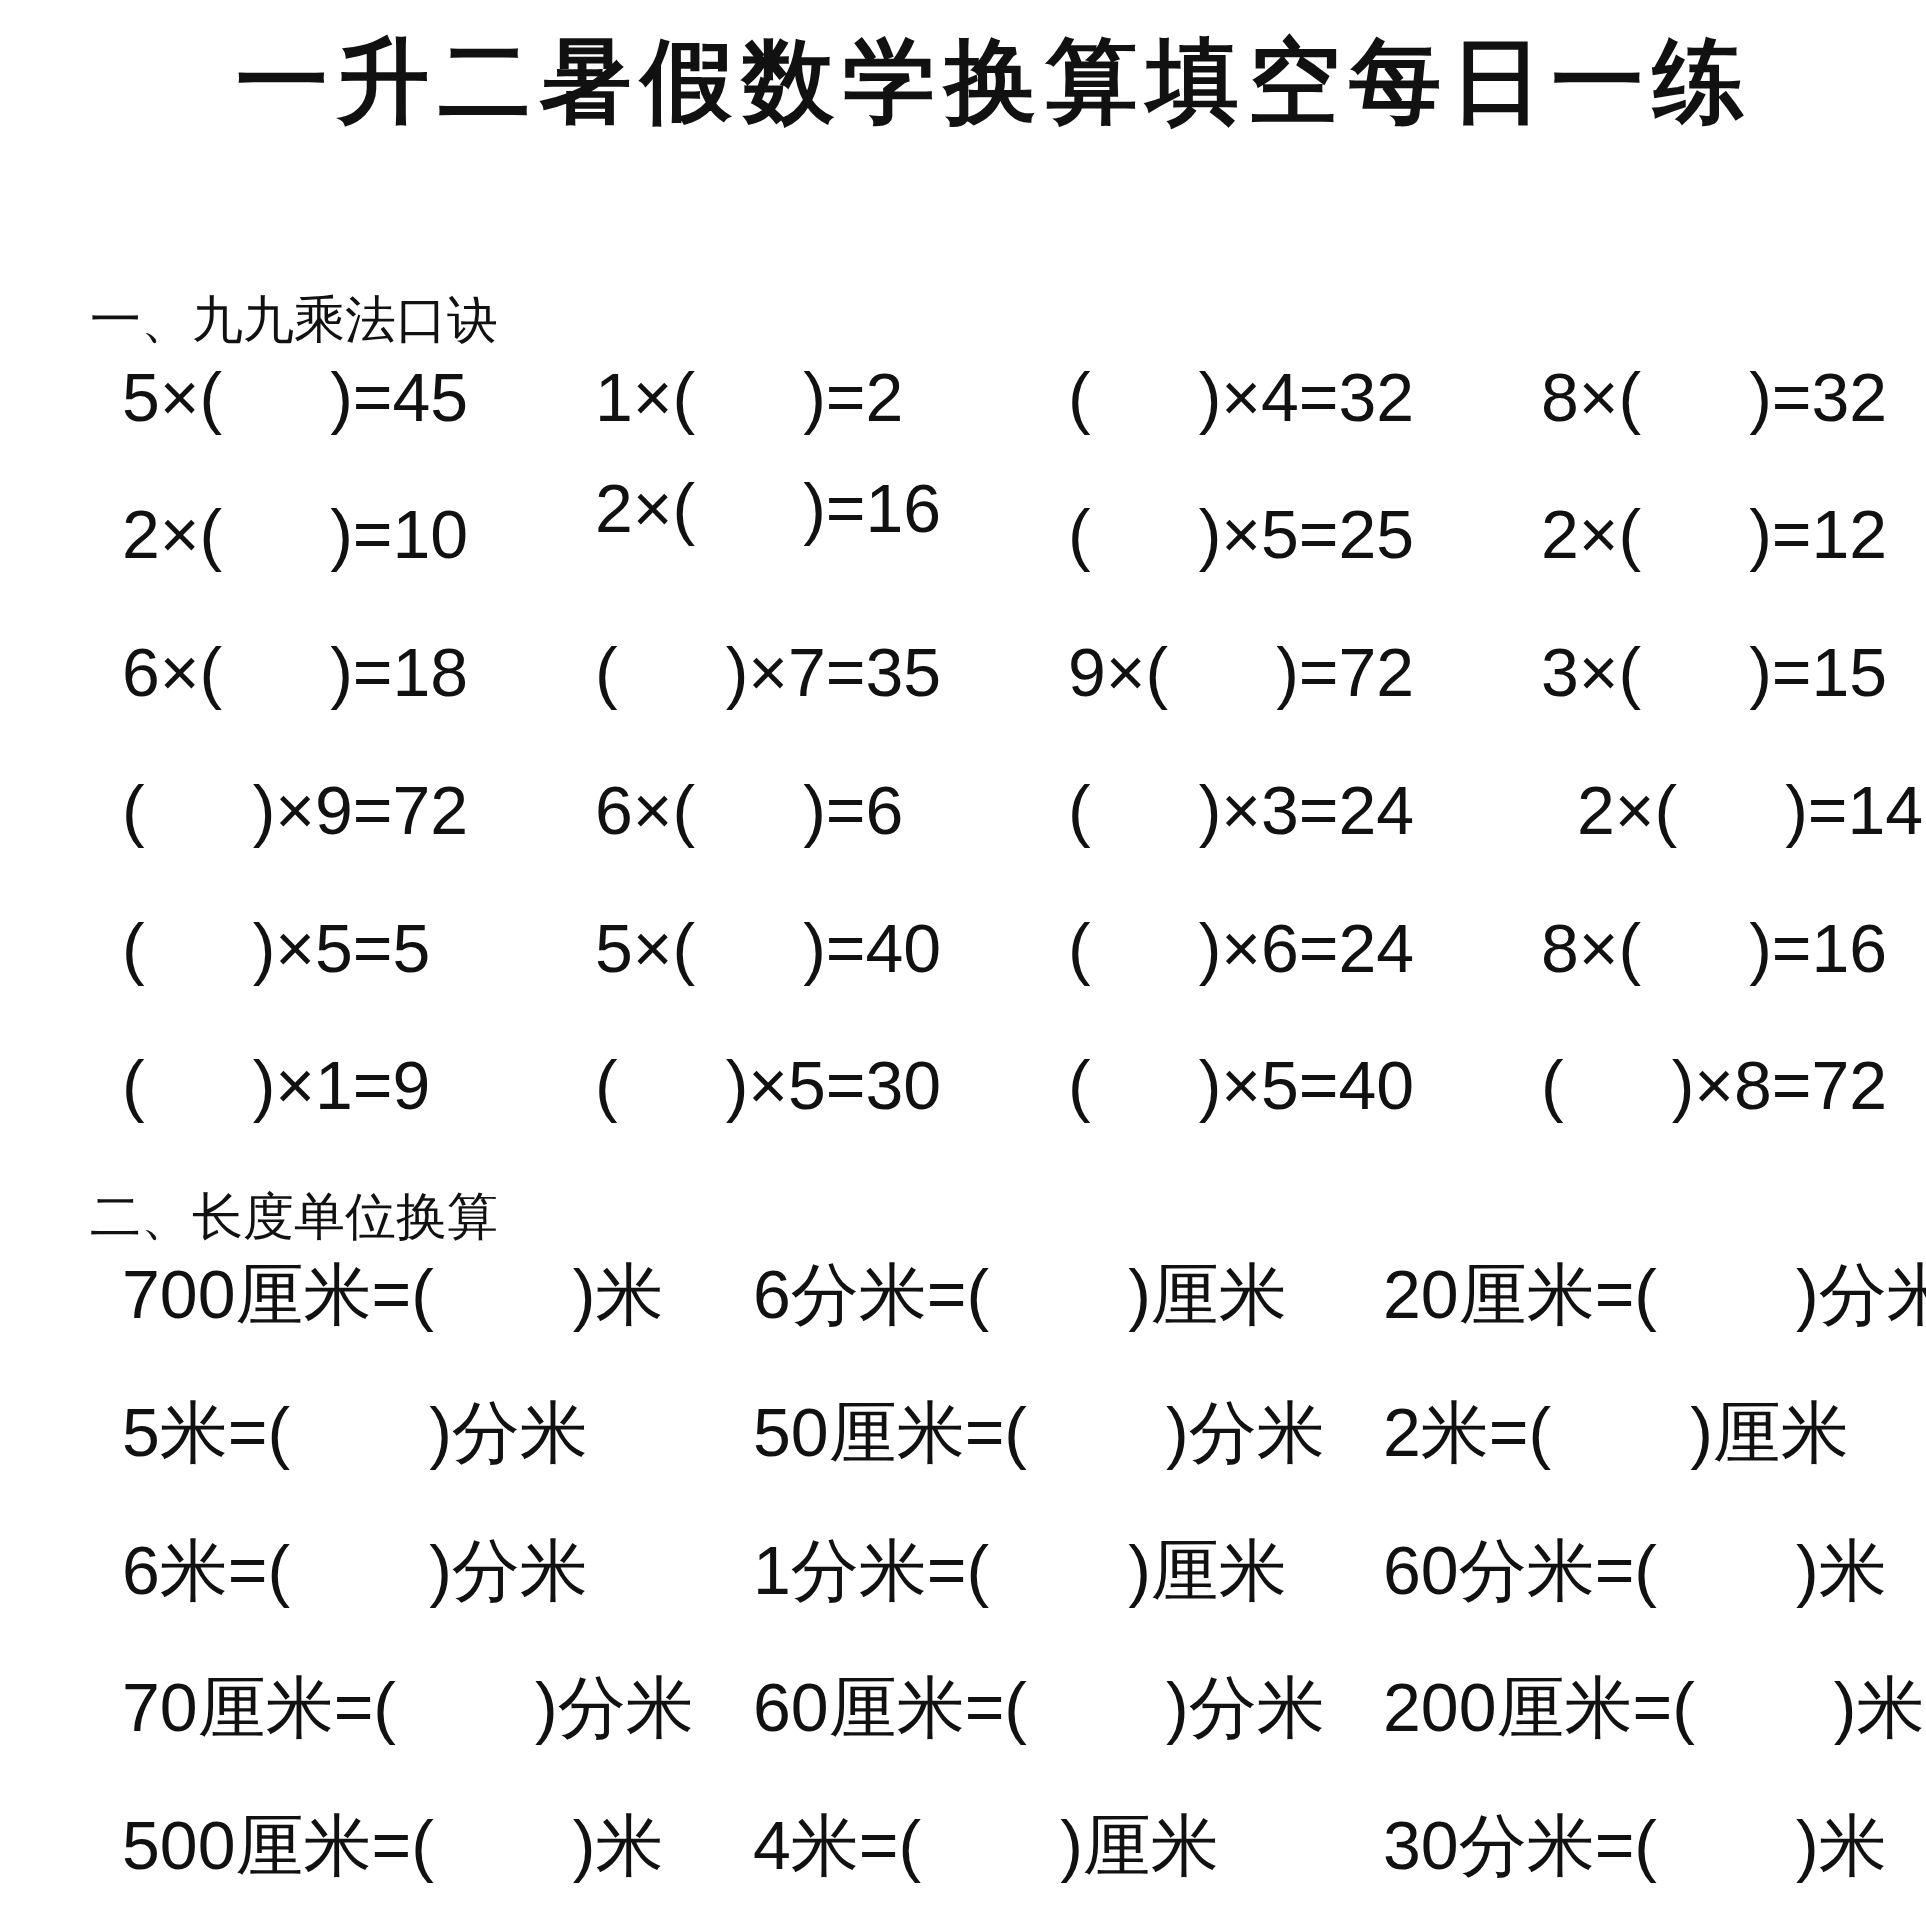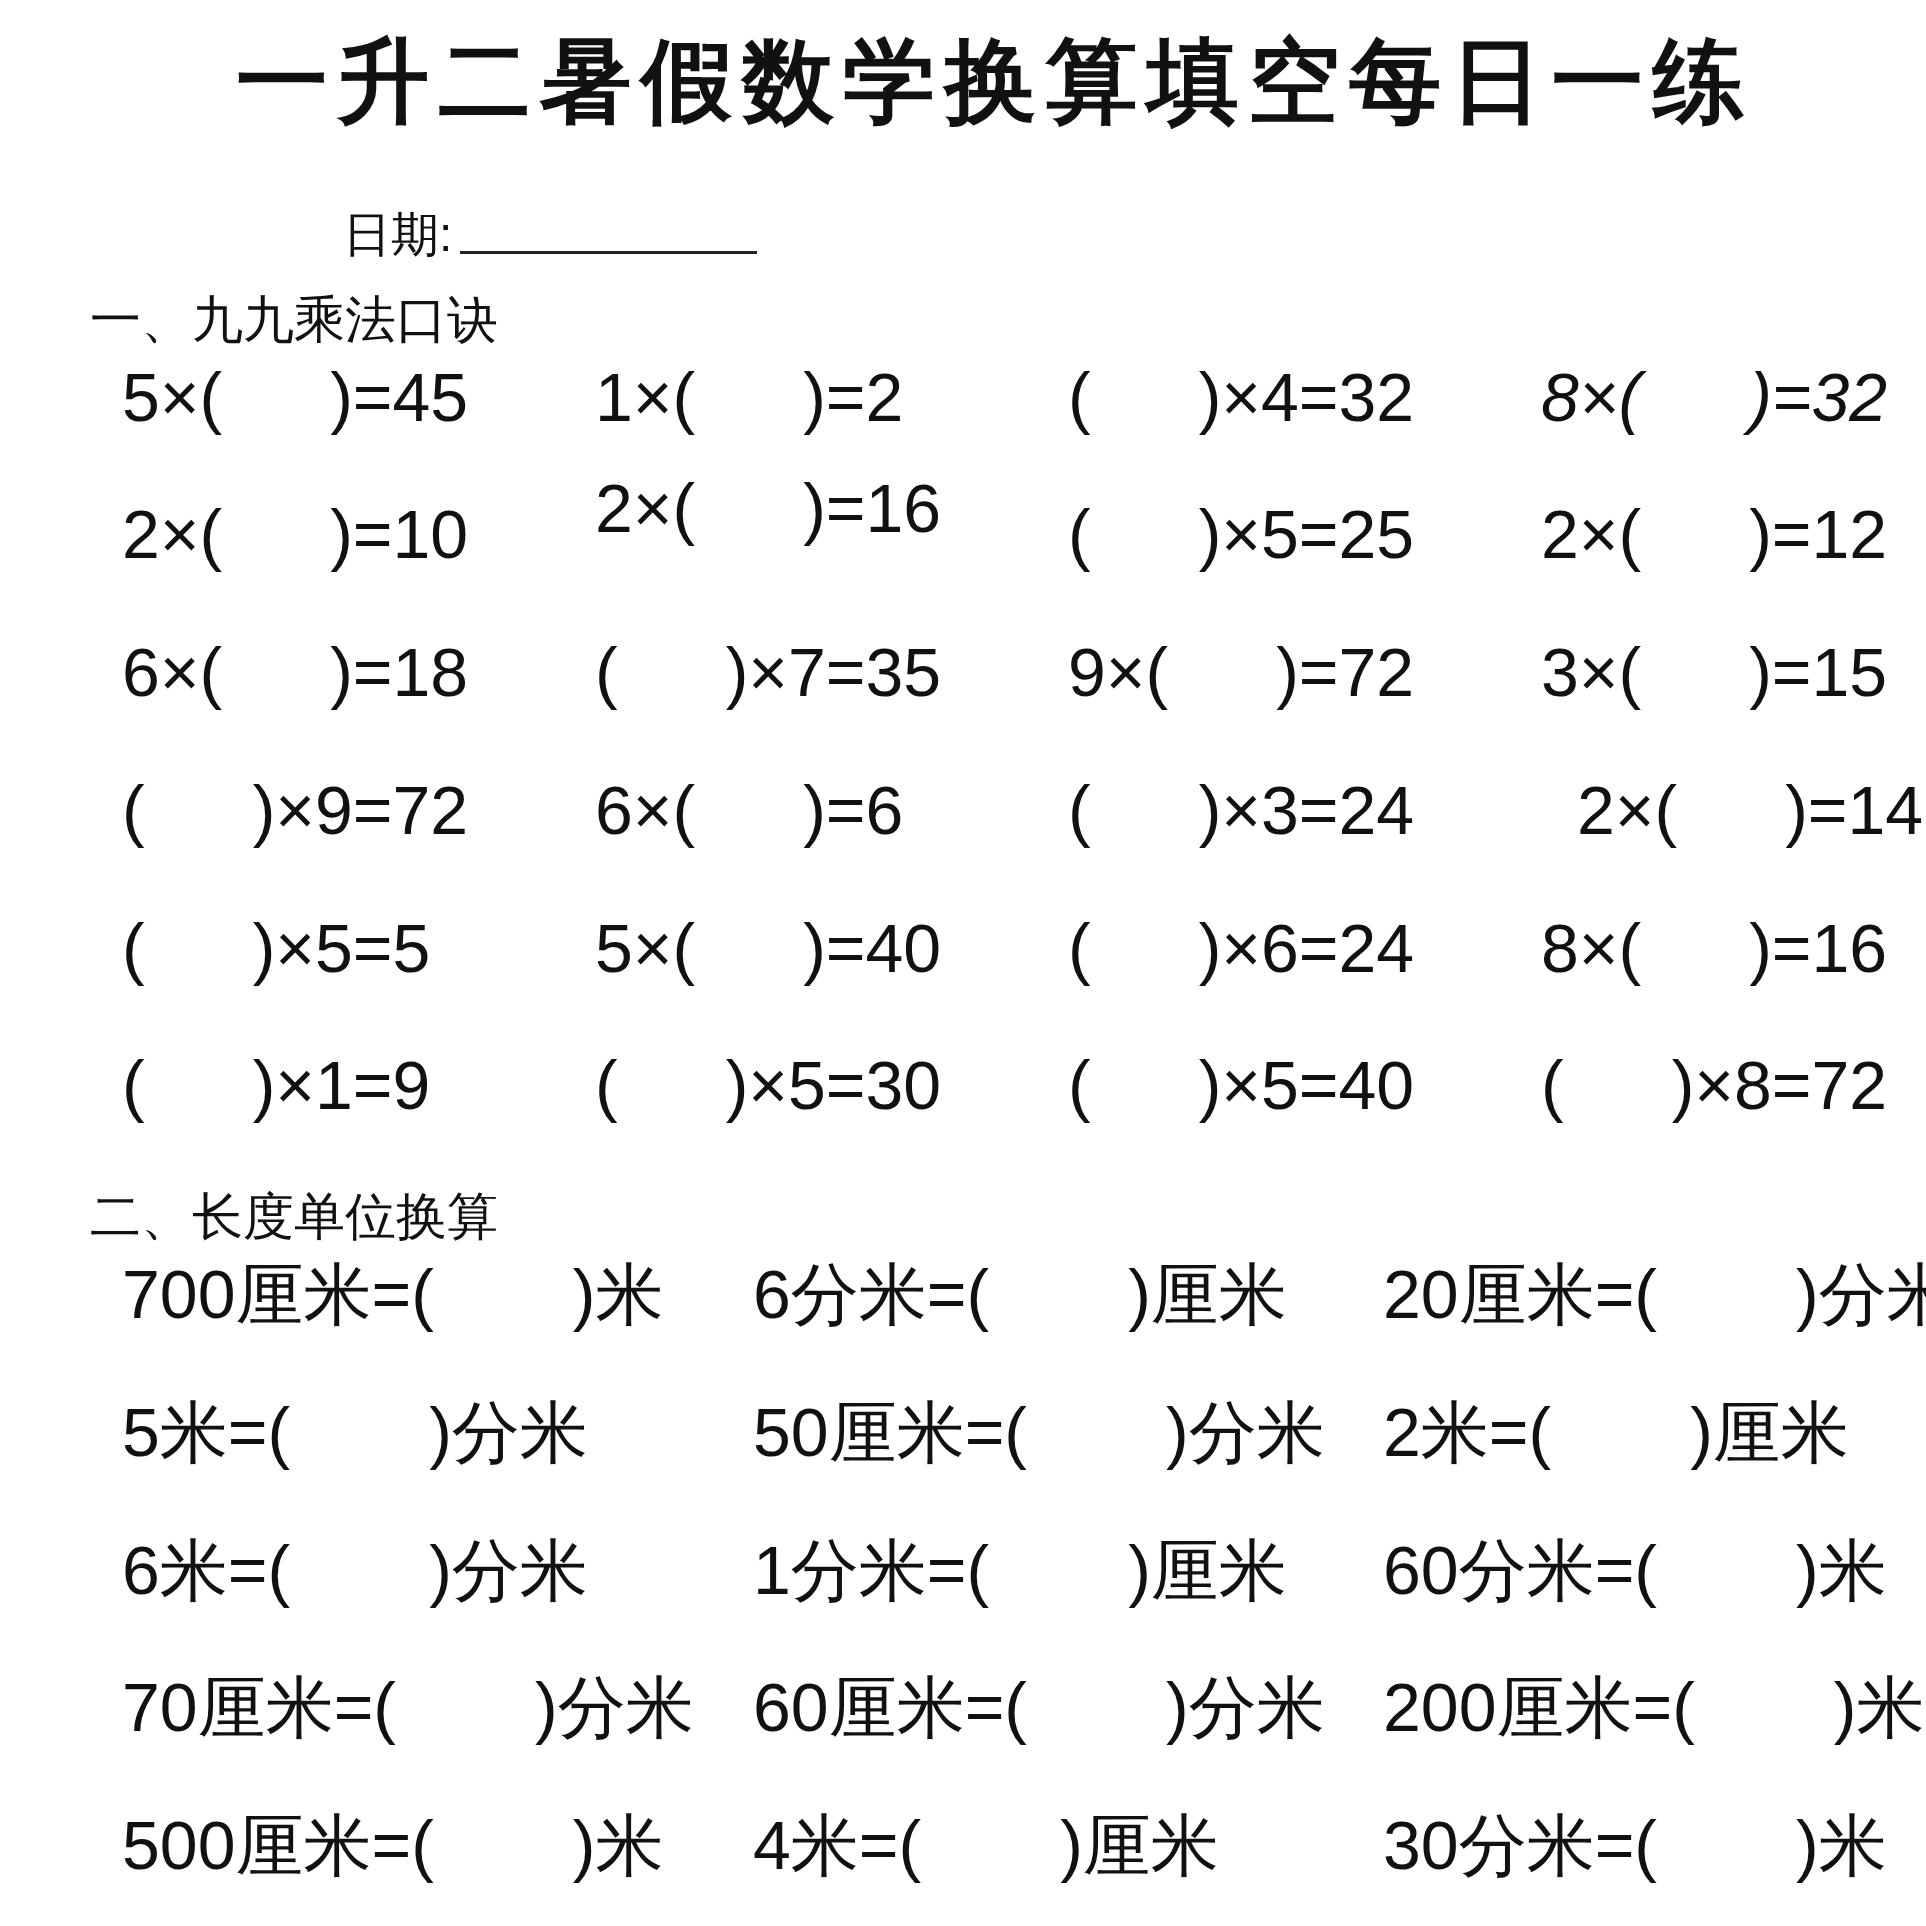--- a/index.html
+++ b/index.html
@@ -68,32 +68,28 @@
     .blank {
       display: inline-block;
     }
   </style>
 </head>
 <body>
 
 <div class="title">一升二暑假数学换算填空每日一练</div>
 
 <div class="header-fields">
-  <div class="field">
-    <span>日期:</span>
-    <span class="field-line"></span>
-  </div>
 </div>
 
 <div id="sections-container">
     <div class="section-heading" style="top: 291px;">一、九九乘法口诀</div>
     <div class="problem" style="top: 368px; left: 122px;"><span>5×(</span><span class="blank" style="width: 108px;"></span><span>)=45</span></div>
     <div class="problem" style="top: 368px; left: 595px;"><span>1×(</span><span class="blank" style="width: 108px;"></span><span>)=2</span></div>
     <div class="problem" style="top: 368px; left: 1068px;"><span>(</span><span class="blank" style="width: 108px;"></span><span>)×4=32</span></div>
-    <div class="problem" style="top: 368px; left: 1541px; font-style: italic;"><span>8×(</span><span class="blank" style="width: 108px;"></span><span>)=32</span></div>
+    <div class="problem" style="top: 368px; left: 1541px;"><span>8×(</span><span class="blank" style="width: 108px;"></span><span>)=32</span></div>
     <div class="problem" style="top: 505px; left: 122px;"><span>2×(</span><span class="blank" style="width: 108px;"></span><span>)=10</span></div>
     <div class="problem" style="top: 479px; left: 595px;"><span>2×(</span><span class="blank" style="width: 108px;"></span><span>)=16</span></div>
     <div class="problem" style="top: 505px; left: 1068px;"><span>(</span><span class="blank" style="width: 108px;"></span><span>)×5=25</span></div>
     <div class="problem" style="top: 505px; left: 1541px;"><span>2×(</span><span class="blank" style="width: 108px;"></span><span>)=12</span></div>
     <div class="problem" style="top: 643px; left: 122px;"><span>6×(</span><span class="blank" style="width: 108px;"></span><span>)=18</span></div>
     <div class="problem" style="top: 643px; left: 595px;"><span>(</span><span class="blank" style="width: 108px;"></span><span>)×7=35</span></div>
     <div class="problem" style="top: 643px; left: 1068px;"><span>9×(</span><span class="blank" style="width: 108px;"></span><span>)=72</span></div>
     <div class="problem" style="top: 643px; left: 1541px;"><span>3×(</span><span class="blank" style="width: 108px;"></span><span>)=15</span></div>
     <div class="problem" style="top: 781px; left: 122px;"><span>(</span><span class="blank" style="width: 108px;"></span><span>)×9=72</span></div>
     <div class="problem" style="top: 781px; left: 595px;"><span>6×(</span><span class="blank" style="width: 108px;"></span><span>)=6</span></div>

